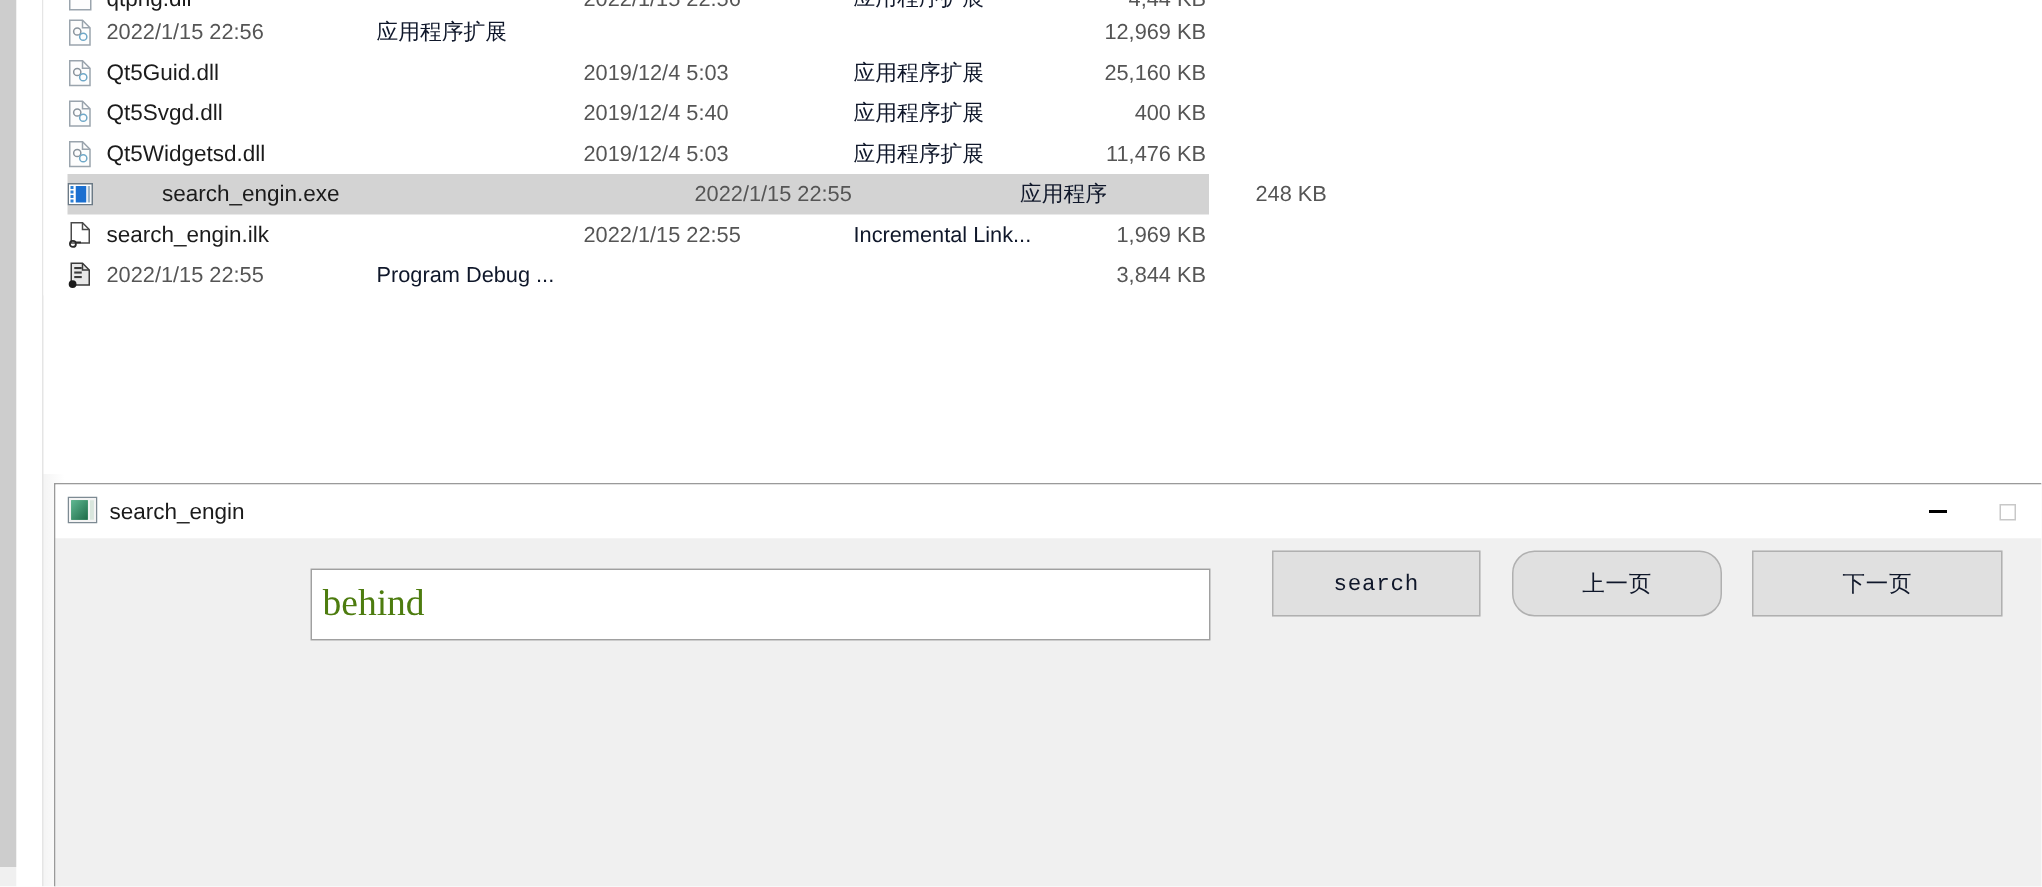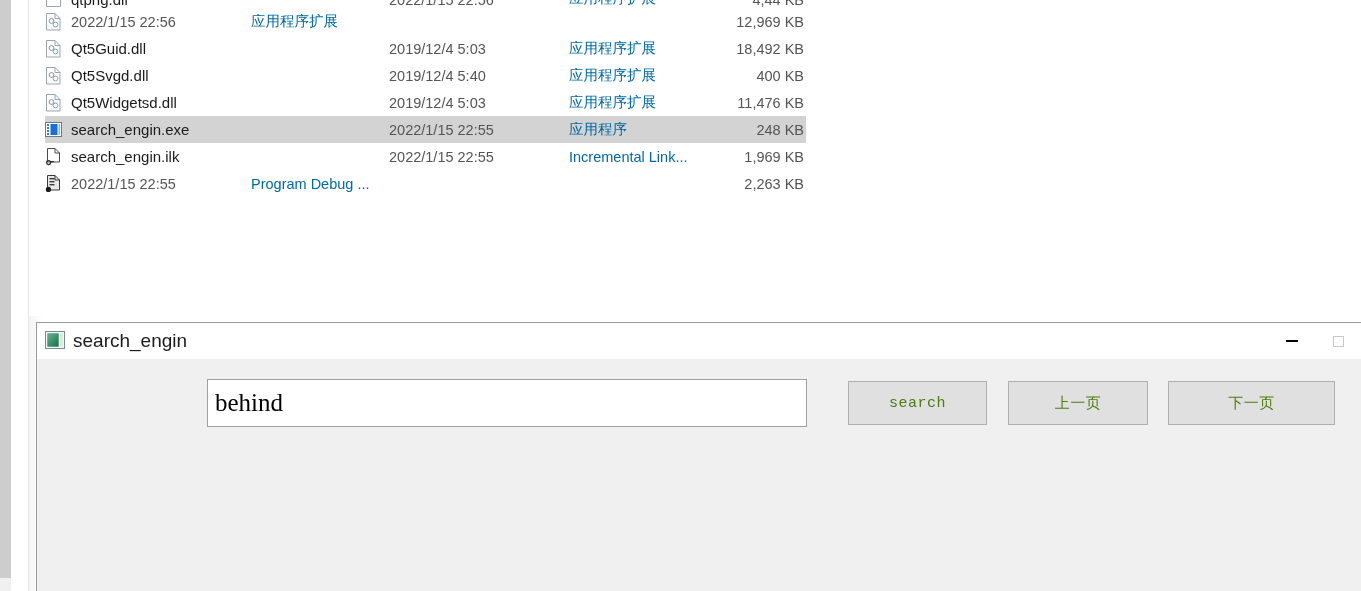--- a/index.html
+++ b/index.html
@@ -61,20 +61,21 @@
     height: 27px;
     display: flex;
     align-items: center;
     font-size: 15px;
     color: #1b1b1b;
     width: 761px;
     margin-left: 16px;
   }
   .file-row.selected {
     background: #d3d3d3;
+    gap: 37px;
   }
   .file-row.clipped {
     height: 8px;
     overflow: hidden;
     align-items: flex-end;
   }
   .cell-icon {
     width: 26px;
     flex: 0 0 26px;
     display: flex;
@@ -87,21 +88,21 @@
     overflow: hidden;
   }
   .cell-date {
     flex: 0 0 180px;
     color: #555555;
     font-size: 14.5px;
     white-space: nowrap;
   }
   .cell-type {
     flex: 0 0 120px;
-    color: #0369a1;
+    color: #0f172a;
     font-size: 14.5px;
     white-space: nowrap;
     overflow: hidden;
   }
   .cell-size {
     flex: 1 1 auto;
     color: #555555;
     font-size: 14.5px;
     text-align: right;
     padding-right: 2px;
@@ -136,21 +137,21 @@
     display: flex;
     align-items: center;
   }
   #app-icon {
     margin-left: 8px;
     width: 20px; height: 20px;
     flex: 0 0 20px;
   }
   #app-title {
     margin-left: 8px;
-    font-size: 19px;
+    font-size: 15px;
     color: #1b1b1b;
     white-space: nowrap;
   }
   .titlebar-spacer { flex: 1 1 auto; }
   .win-btn {
     width: 46px; height: 36px;
     display: flex; align-items: center; justify-content: center;
     flex: 0 0 46px;
   }
   .win-btn .bar {
@@ -171,43 +172,43 @@
 
   #search-input {
     position: absolute;
     left: 170px; top: 20px;
     width: 600px; height: 48px;
     background: #ffffff;
     border: 1px solid #a0a0a0;
     box-sizing: border-box;
     font-family: "Liberation Serif", serif;
     font-size: 25px;
-    color: #000000;
+    color: #4d7c0f;
     padding: 0 7px;
     line-height: 46px;
     outline: none;
   }
 
   .qt-button {
     position: absolute;
-    top: 22px;
+    top: 8px;
     height: 44px;
     background: #e0e0e0;
     border: 1px solid #b0b0b0;
     box-sizing: border-box;
     font-family: "Liberation Mono", monospace;
     font-size: 15px;
-    color: #4d7c0f;
+    color: #0f172a;
     display: flex;
     align-items: center;
     justify-content: center;
     letter-spacing: 0.5px;
   }
   #btn-search { left: 811px; width: 139px; }
-  #btn-prev   { left: 971px; width: 140px; }
+  #btn-prev   { left: 971px; width: 140px; border-radius: 15px; }
   #btn-next   { left: 1131px; width: 167px; }
 </style>
 </head>
 <body>
 
 <div id="explorer">
 
   <div id="explorer-scrollbar-track">
     <div id="explorer-scrollbar-thumb"></div>
   </div>
@@ -248,21 +249,21 @@
         <svg class="ico" width="17" height="19" viewBox="0 0 17 19">
           <path d="M1.5 1.5h8.5l5 5v11.5h-13.5z" fill="#fdfdfd" stroke="#9aa4ad" stroke-width="1"></path>
           <path d="M10 1.5v5h5" fill="none" stroke="#9aa4ad" stroke-width="1"></path>
           <circle cx="6.5" cy="9" r="2.4" fill="none" stroke="#8a949d" stroke-width="1"></circle>
           <circle cx="10.5" cy="12.5" r="2.4" fill="none" stroke="#6fa8c8" stroke-width="1"></circle>
         </svg>
       </div>
       <div class="cell-name">Qt5Guid.dll</div>
       <div class="cell-date">2019/12/4 5:03</div>
       <div class="cell-type">应用程序扩展</div>
-      <div class="cell-size">18,492 KB</div>
+      <div class="cell-size">25,160 KB</div>
     </div>
 
     <div class="file-row">
       <div class="cell-icon">
         <svg class="ico" width="17" height="19" viewBox="0 0 17 19">
           <path d="M1.5 1.5h8.5l5 5v11.5h-13.5z" fill="#fdfdfd" stroke="#9aa4ad" stroke-width="1"></path>
           <path d="M10 1.5v5h5" fill="none" stroke="#9aa4ad" stroke-width="1"></path>
           <circle cx="6.5" cy="9" r="2.4" fill="none" stroke="#8a949d" stroke-width="1"></circle>
           <circle cx="10.5" cy="12.5" r="2.4" fill="none" stroke="#6fa8c8" stroke-width="1"></circle>
         </svg>
@@ -327,21 +328,21 @@
           <path d="M2.5 1.5h7.5l4.5 4.5v10h-12z" fill="#e8e8e8" stroke="#3a3a3a" stroke-width="1"></path>
           <path d="M10 1.5v4.5h4.5" fill="none" stroke="#3a3a3a" stroke-width="1"></path>
           <rect x="4.5" y="4" width="5" height="1.4" fill="#3a3a3a"></rect>
           <rect x="4.5" y="7" width="5" height="1.4" fill="#3a3a3a"></rect>
           <rect x="4.5" y="10" width="5" height="1.4" fill="#3a3a3a"></rect>
           <circle cx="3.4" cy="15.4" r="2.6" fill="#1b1b1b"></circle>
         </svg>
       </div>
       <div class="cell-date">2022/1/15 22:55</div>
       <div class="cell-type">Program Debug ...</div>
-      <div class="cell-size">2,263 KB</div>
+      <div class="cell-size">3,844 KB</div>
     </div>
 
   </div>
 </div>
 
 <div id="app-window-shadow"></div>
 
 <div id="app-window">
 
   <div id="app-titlebar">

